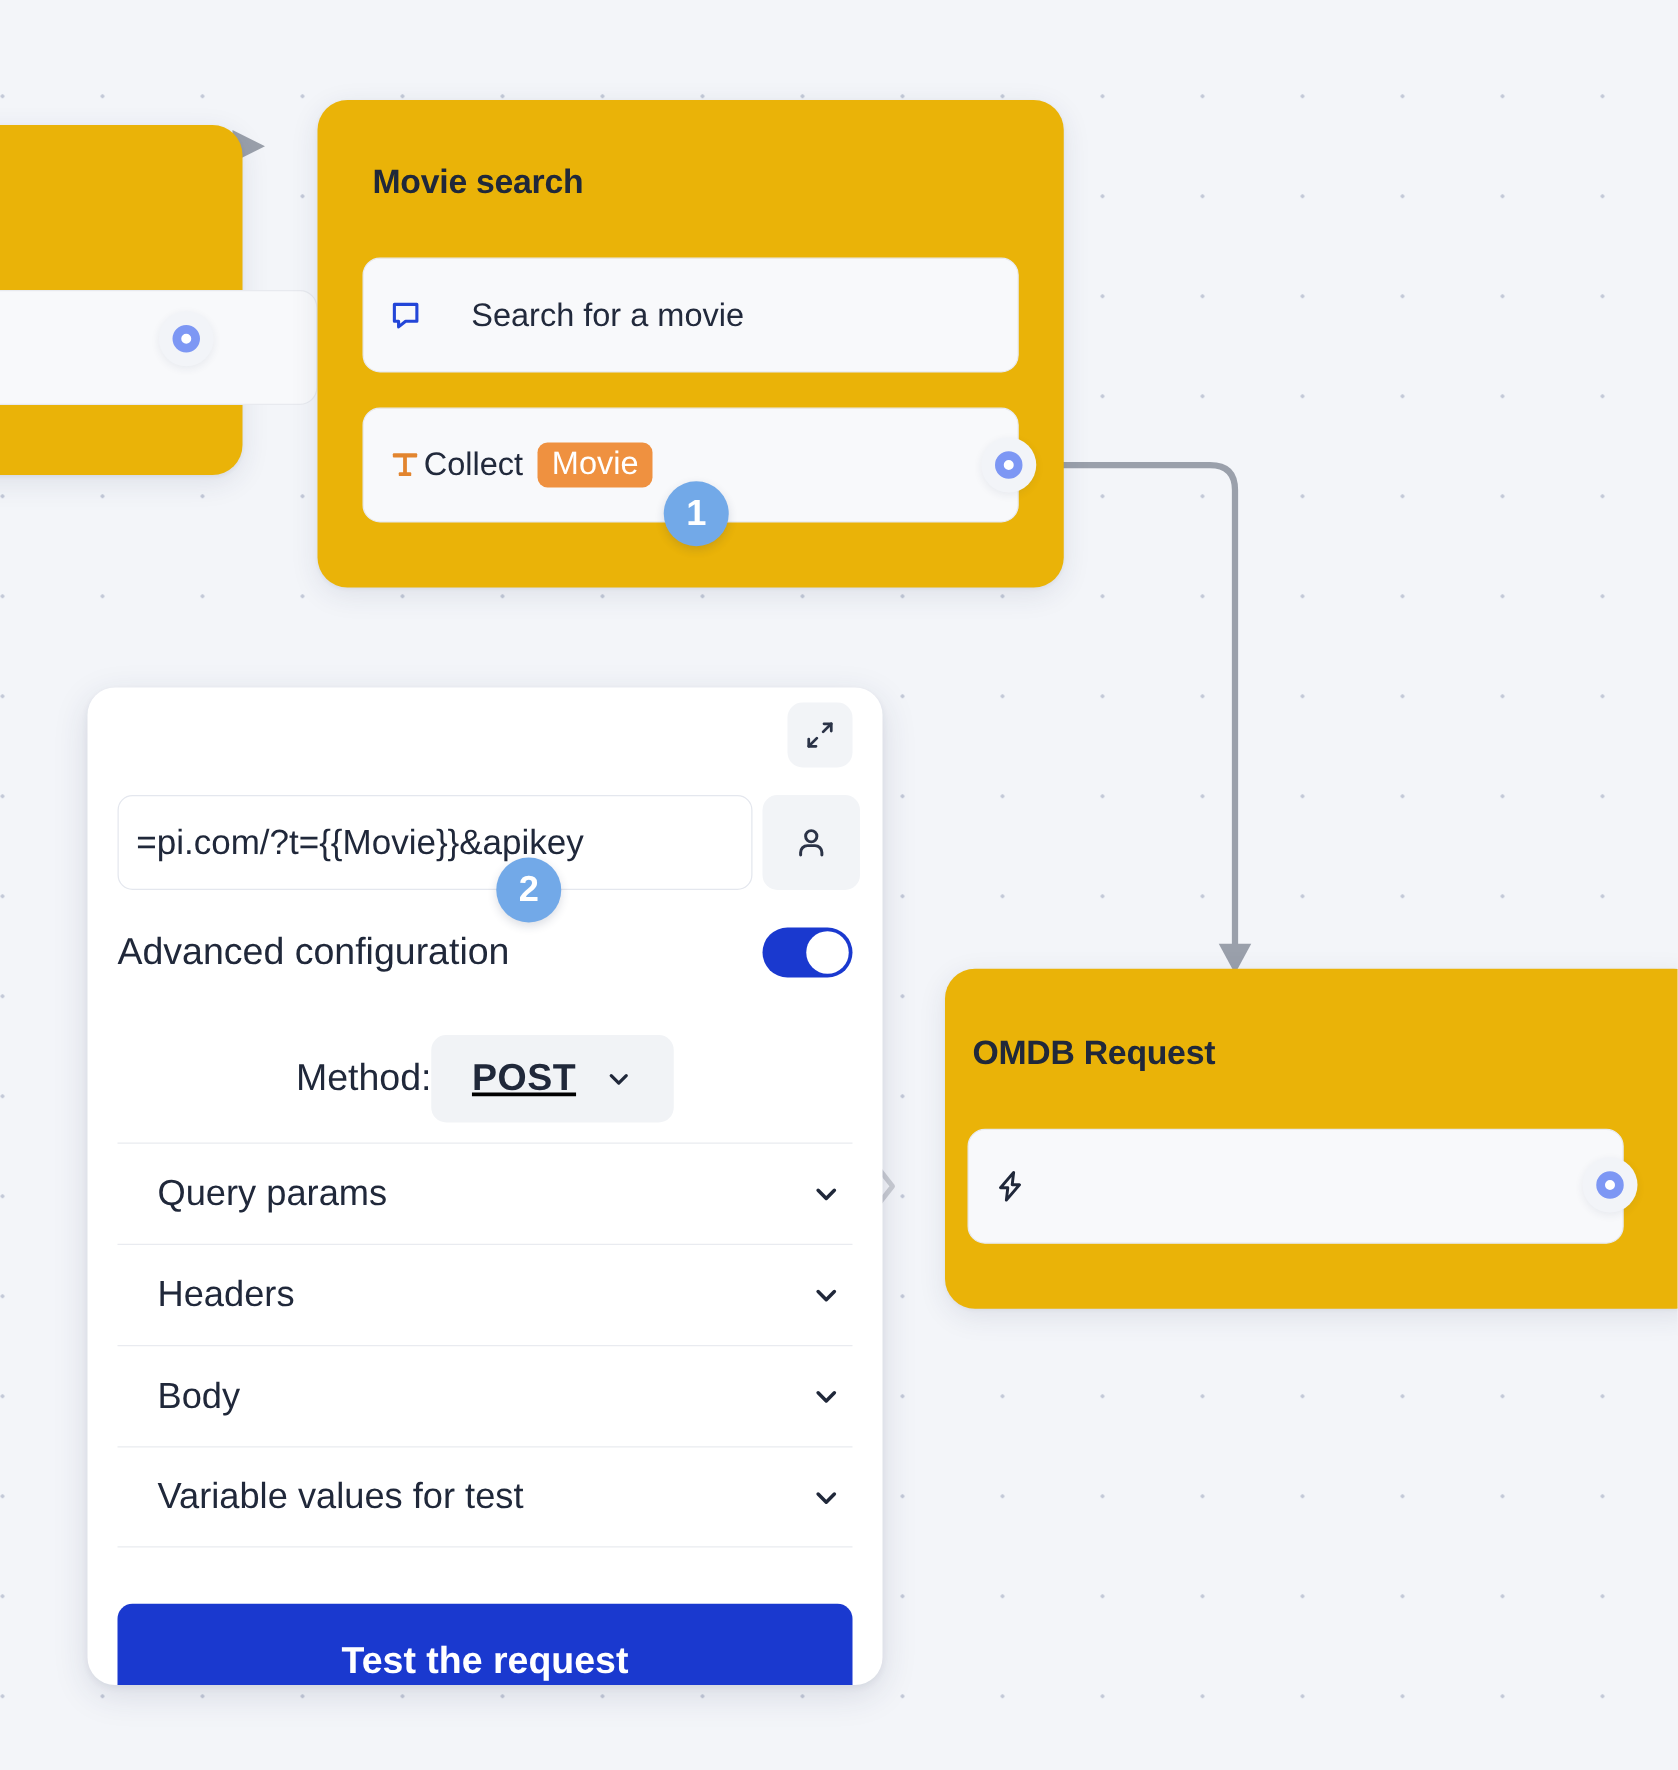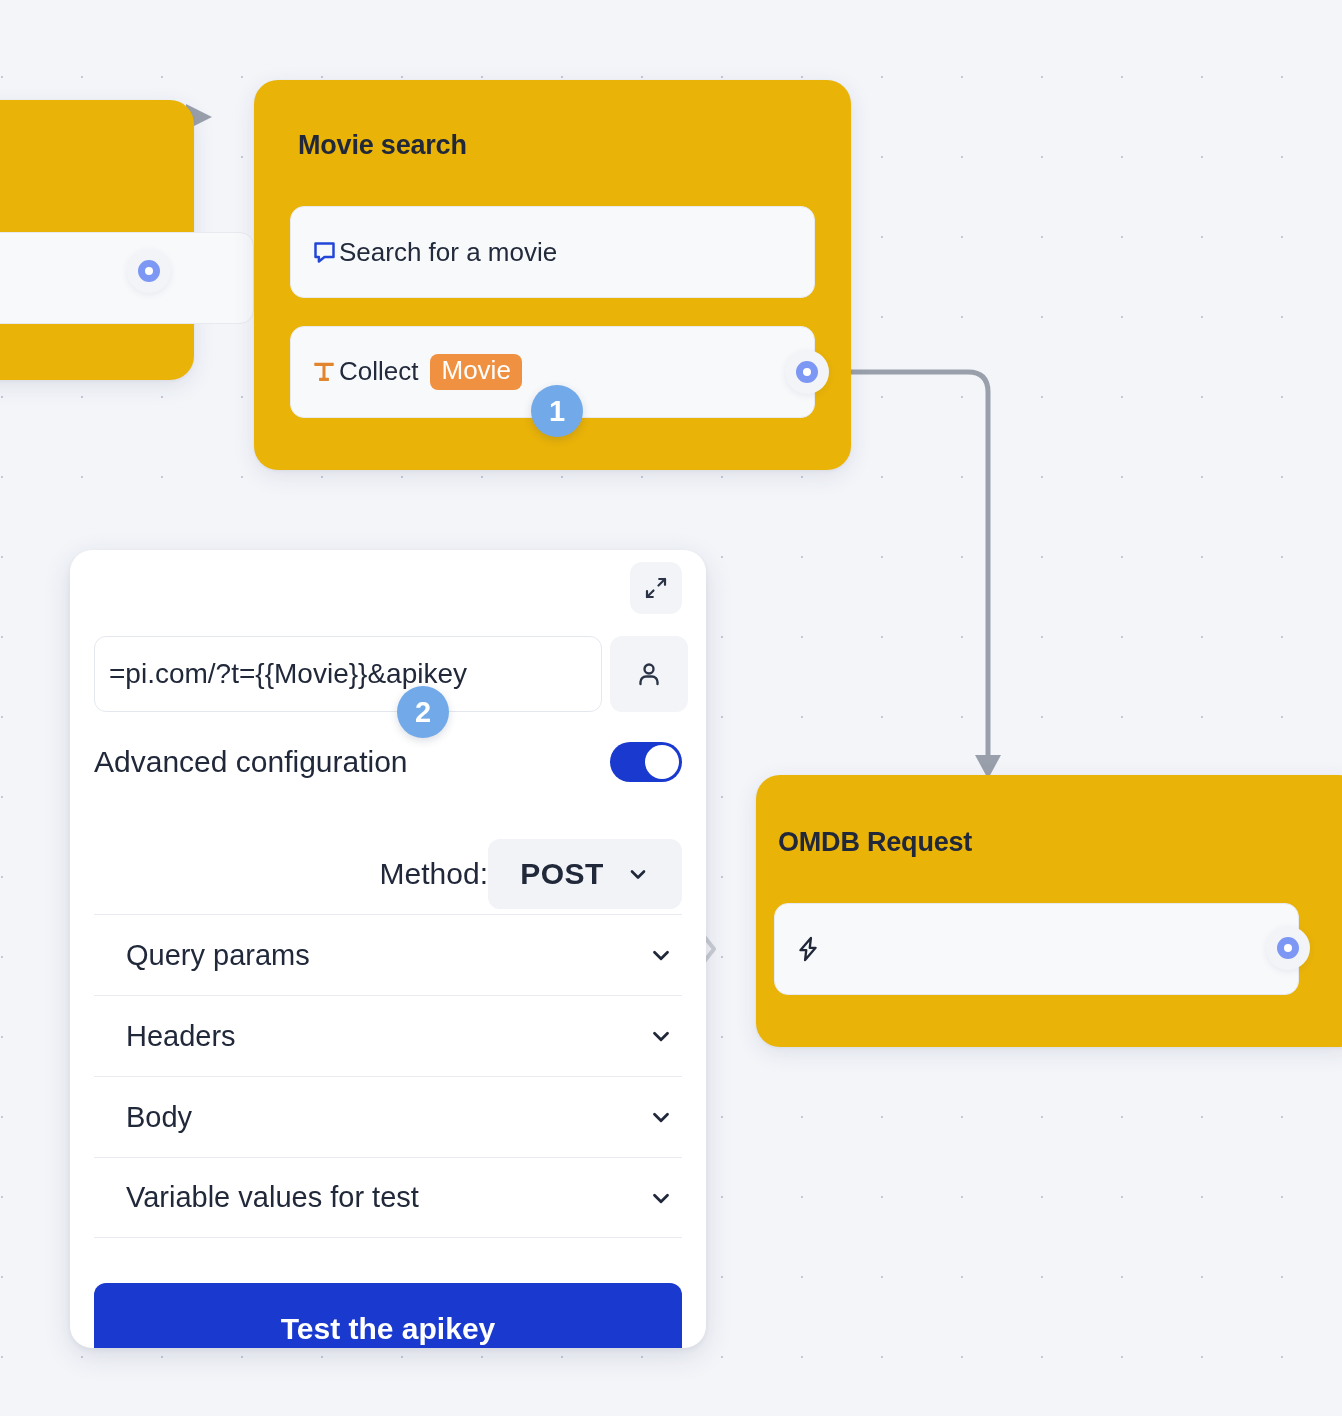--- a/index.html
+++ b/index.html
@@ -81,21 +81,21 @@
   }
 
   
   #node-movie-search {
     left: 210px;
     top: 80px;
     width: 597px;
     height: 390px;
   }
   #node-movie-search .node-title { position: absolute; left: 44px; top: 50px; }
-  #node-movie-search .row-chip.r1 { position: absolute; left: 36px; top: 126px; width: 525px; height: 92px; padding: 0 18px; }
+  #node-movie-search .row-chip.r1 { position: absolute; left: 36px; top: 126px; width: 525px; height: 92px; padding: 0 18px; gap: 38px; }
   #node-movie-search .row-chip.r2 { position: absolute; left: 36px; top: 246px; width: 525px; height: 92px; padding: 12px 18px; }
 
   .var-pill {
     display: inline-block;
     background: #ef9140;
     color: #ffffff;
     border-radius: 8px;
     padding: 2px 11px 4px 11px;
     font-size: 26px;
     margin-left: 12px;
@@ -245,40 +245,41 @@
     right: 3px;
     top: 3px;
     width: 34px;
     height: 34px;
     border-radius: 50%;
     background: #ffffff;
   }
   .method-row {
     position: absolute;
     left: 24px;
-    top: 289px;
+    top: 278px;
     width: 588px;
     display: flex;
     align-items: center;
-    justify-content: flex-end;
+    justify-content: center;
   }
   .method-label {
     font-size: 30px;
     color: #20283a;
   }
   .method-select {
     background: #f1f3f6;
     border-radius: 12px;
     height: 70px;
     min-width: 194px;
     display: flex;
     align-items: center;
     justify-content: center;
     gap: 22px;
     cursor: pointer;
+    text-decoration: underline;
   }
   .method-select .m-val {
     font-size: 30px;
     font-weight: 700;
     color: #20283a;
     letter-spacing: 0.4px;
   }
   .accordions {
     position: absolute;
     left: 24px;
@@ -447,19 +448,19 @@
       <div class="acc-item">
         <span class="acc-label">Variable values for test</span>
         <span>
           <svg width="26" height="26" viewBox="0 0 24 24" fill="none" stroke="#20283a" stroke-width="2.6" stroke-linecap="round" stroke-linejoin="round">
             <path d="M6 9.5 12 15.5 18 9.5"></path>
           </svg>
         </span>
       </div>
     </div>
 
-    <button class="test-btn">Test the apikey</button>
+    <button class="test-btn">Test the request</button>
   </div>
 
   <div class="badge" id="badge-1">1</div>
   <div class="badge" id="badge-2">2</div>
 
 </div>
 
 </body></html>

